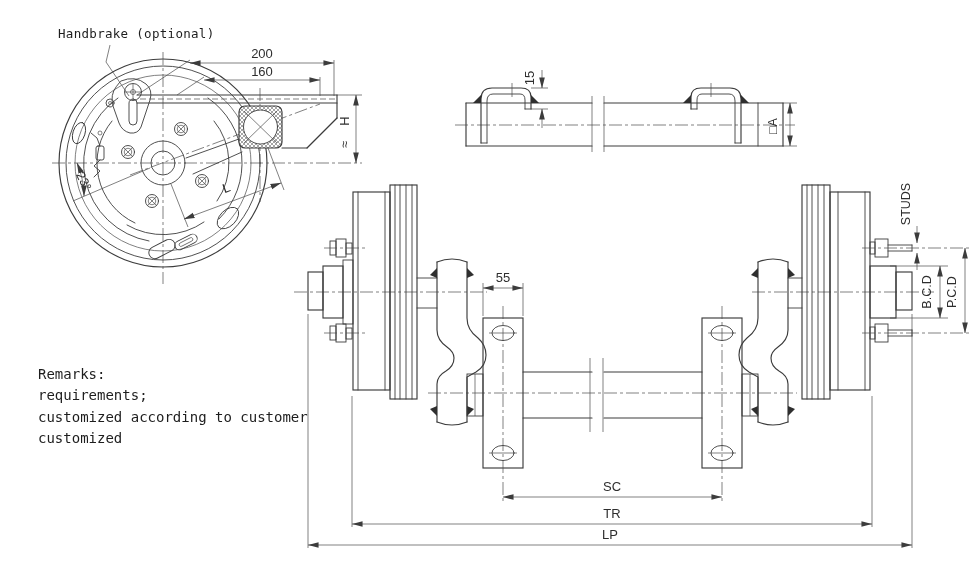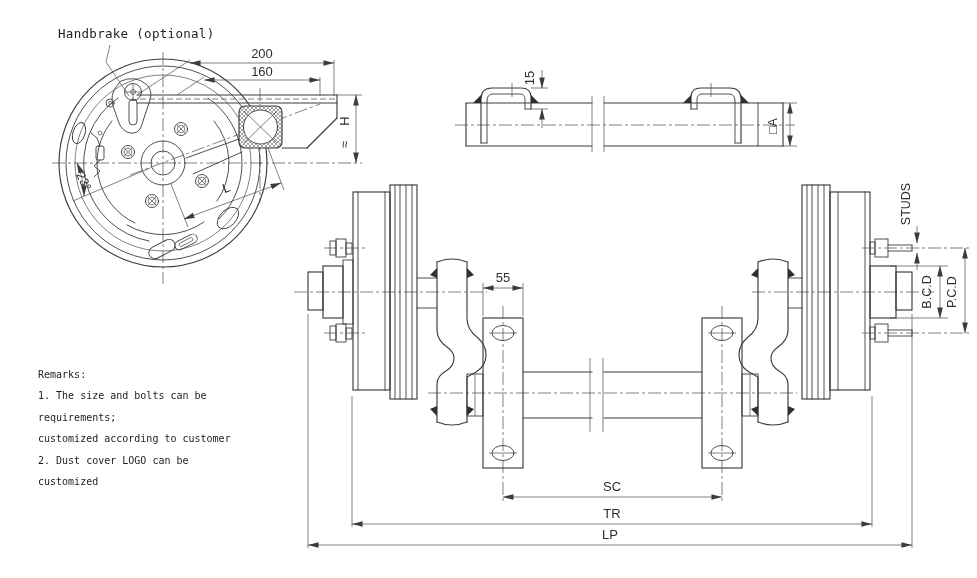--- a/index.html
+++ b/index.html
@@ -18,21 +18,21 @@
   .ol{stroke:#3c3c3c;stroke-width:1.15;fill:none;stroke-linecap:round;}
   .ol2{stroke:#3c3c3c;stroke-width:0.9;fill:none;stroke-linecap:round;}
   .thin{stroke:#4a4a4a;stroke-width:0.7;fill:none;}
   .cl{stroke:#4a4a4a;stroke-width:0.7;fill:none;stroke-dasharray:13 3 3 3;}
   .hid{stroke:#4a4a4a;stroke-width:0.7;fill:none;stroke-dasharray:6 3;}
   .dim{stroke:#4a4a4a;stroke-width:0.7;fill:none;}
   .blk{fill:#2f2f2f;stroke:none;}
   .remarks{
     position:absolute;left:38px;top:364px;width:268px;
     font-family:"DejaVu Sans Mono", monospace;
-    font-size:10px;line-height:21.4px;color:#1d1d1d;white-space:nowrap;
+    font-size:14px;line-height:21.4px;color:#1d1d1d;white-space:nowrap;
   }
 </style>
 </head>
 <body>
 
 <div class="sheet">
 
 <svg width="977" height="578" viewBox="0 0 977 578">
   <defs>
     <marker id="arr" viewBox="0 0 12 8" refX="11.5" refY="4" markerWidth="11" markerHeight="8" markerUnits="userSpaceOnUse" orient="auto-start-reverse">
@@ -391,20 +391,18 @@
       <line class="thin" x1="308" y1="314" x2="308" y2="548"></line>
       <line class="thin" x1="912" y1="314" x2="912" y2="548"></line>
       <line class="dim" x1="308" y1="545" x2="912" y2="545" marker-start="url(#arr)" marker-end="url(#arr)"></line>
       <text class="dimtxt" x="610" y="539" text-anchor="middle">LP</text>
     </g>
   </g>
 </svg>
 
 <div class="remarks">
   <div>Remarks:</div>
-  <div>1. The size and bolts can be</div>
   <div>requirements;</div>
   <div>customized according to customer</div>
-  <div>2. Dust cover LOGO can be</div>
   <div>customized</div>
 </div>
 
 </div>
 
 </body></html>

